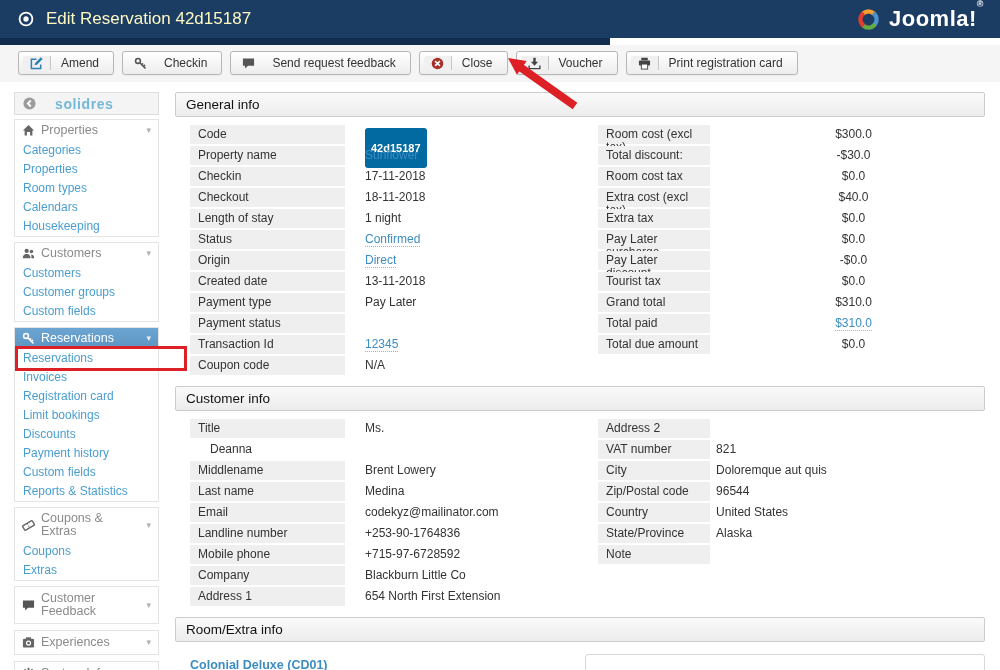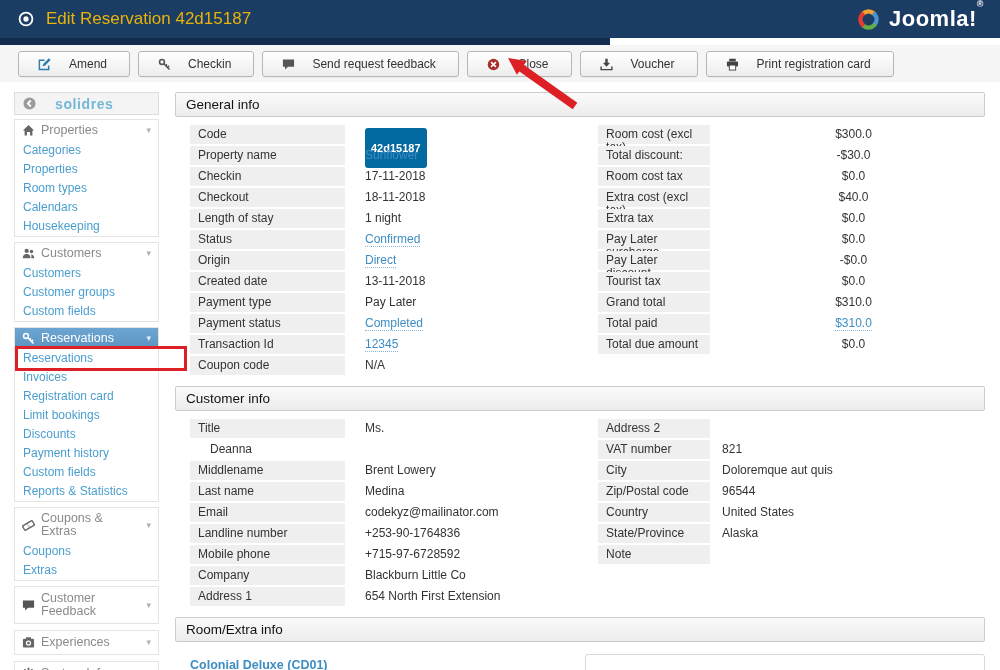--- a/index.html
+++ b/index.html
@@ -4,33 +4,33 @@
 <style>
   html,body{margin:0;padding:0;width:1000px;height:670px;overflow:hidden;background:#fff;
     font-family:"Liberation Sans", sans-serif;}
   .stage{position:relative;width:1000px;height:670px;background:#fff;}
 
   
   .topbar{position:absolute;left:0;top:0;width:1000px;height:38px;background:#1b3c63;
     display:flex;align-items:center;}
   .comp-icon{margin-left:18px;display:inline-flex;}
   .comp-icon svg{width:16px;height:16px;}
-  .page-title{margin:0 0 0 12px;font-size:17px;font-weight:400;color:#eab308;}
+  .page-title{margin:0 0 0 12px;font-size:17px;font-weight:400;color:#fef9c3;}
   .brand{position:absolute;right:16px;top:0;height:38px;display:flex;align-items:center;gap:8px;}
   .brand svg{width:25px;height:25px;}
   .j-text{color:#fff;font-size:22px;font-weight:bold;letter-spacing:.5px;}
   .j-reg{color:#fff;font-size:9px;vertical-align:top;position:relative;top:-7px;}
   .substrip{position:absolute;left:0;top:38px;width:610px;height:7px;background:#122c4e;}
 
   
   .toolbar{position:absolute;left:0;top:45px;width:1000px;height:37px;background:#f5f5f5;
     display:flex;align-items:flex-start;padding-left:18px;box-sizing:border-box;}
   .tbtn{display:inline-flex;align-items:stretch;margin:6px 8px 0 0;height:24px;border:1px solid #b7b7b7;
     border-radius:3px;background:linear-gradient(#ffffff,#ededed);font-family:inherit;
-    padding:12px;cursor:pointer;box-shadow:0 1px 1px rgba(0,0,0,.04);}
+    padding:4px;cursor:pointer;box-shadow:0 1px 1px rgba(0,0,0,.04);}
   .tb-ic{display:flex;align-items:center;padding:0 7px;}
   .tbtn.split .tb-ic{border-right:1px solid #c6c6c6;background:#f0f0f0;border-radius:3px 0 0 3px;}
   .tb-ic svg{width:13px;height:13px;}
   .tb-lb{display:flex;align-items:center;padding:0 10px;font-size:12px;color:#333;}
 
   
   .sidebar{position:absolute;left:14px;top:92px;width:145px;}
   .sb-logo{box-sizing:border-box;border:1px solid #ddd;background:#f4f4f4;padding:3px 8px;height:23px;
     color:#74b8d8;font-size:14px;font-weight:bold;letter-spacing:.6px;display:flex;align-items:center;gap:19px;margin-bottom:4px;}
   .sb-logo .icon{display:inline-flex;}
@@ -52,21 +52,21 @@
     background:linear-gradient(#fafafa,#ececec);padding:4px 10px;font-size:13.5px;font-weight:normal;
     color:#111;line-height:15px;}
   .cols{display:flex;padding-left:15px;margin:8px 0 9px 0;gap:16px;}
   .col.left{width:400px;}
   .col.right{width:407px;}
   .row{display:flex;margin-bottom:2px;}
   .rl{box-sizing:border-box;background:#efefef;padding:3px 8px;font-size:12px;color:#333;height:19px;line-height:13px;}
   .left .rl{width:155px;}
   .right .rl{width:112px;}
   .rv{flex:1;box-sizing:border-box;padding:3px 0 3px 20px;font-size:12px;color:#333;height:19px;line-height:13px;white-space:nowrap;}
-  .right .rv{padding-left:12px;}
+  .right .rv{padding-left:6px;}
   .align-right .rv{text-align:center;padding-left:0;padding-right:0;}
   .lnk{color:#3d8dc3;text-decoration:none;cursor:pointer;}
   .lnk.dotted{border-bottom:1px dotted #85b9dd;}
   .badge{display:inline-block;background:#0369a1;color:#fff;font-size:11px;font-weight:bold;
     padding:14px 6px;border-radius:3px;line-height:12px;}
   .room-link{display:inline-block;margin:16px 0 0 15px;font-weight:bold;font-size:12.5px;color:#3d8dc3;text-decoration:none;cursor:pointer;}
   .partial-panel{position:absolute;left:585px;top:654px;width:398px;height:24px;border:1px solid #d8d8d8;border-radius:3px;background:#fff;}
 
   
   .annot-box{position:absolute;left:15px;top:346px;width:166px;height:19px;border:3px solid #dd2025;z-index:30;}
@@ -314,21 +314,20 @@
           <div class="row">
             <div class="rl">Created date</div>
             <div class="rv"><span>13-11-2018</span></div>
           </div>
           <div class="row">
             <div class="rl">Payment type</div>
             <div class="rv"><span>Pay Later</span></div>
           </div>
           <div class="row">
             <div class="rl">Payment status</div>
-            <div class="rv"><a class="lnk dotted">Completed</a></div>
           </div>
           <div class="row">
             <div class="rl">Transaction Id</div>
             <div class="rv"><a class="lnk dotted">12345</a></div>
           </div>
           <div class="row">
             <div class="rl">Coupon code</div>
             <div class="rv"><span>N/A</span></div>
           </div>
         </div>

